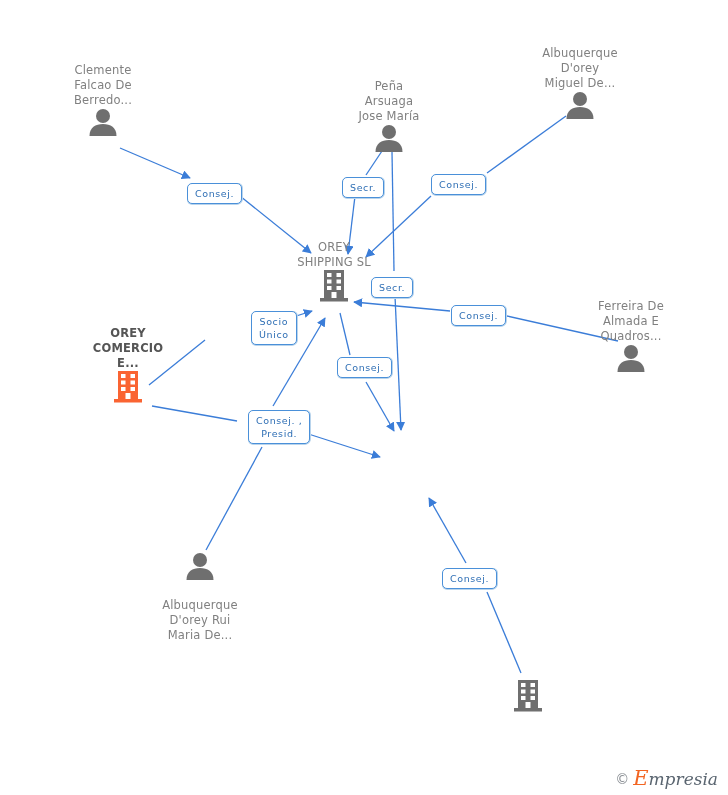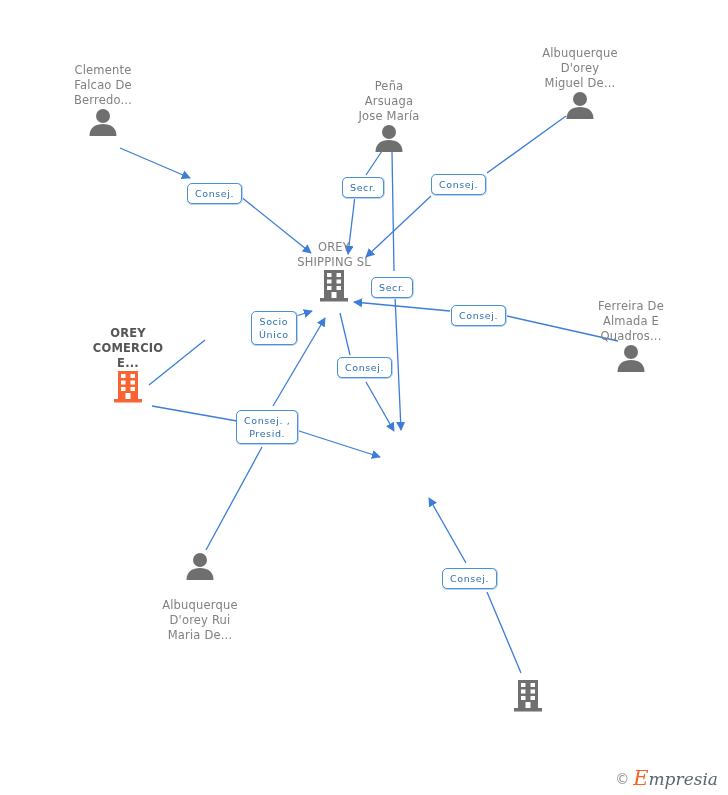--- a/index.html
+++ b/index.html
@@ -236,21 +236,21 @@
 
   <div class="edge-label" style="left:371px;top:277px;">Secr.</div>
 
   <div class="edge-label" style="left:451px;top:305px;">Consej.</div>
 
   <div class="edge-label" style="left:206px;top:311px;margin-left:45px;">Socio
 Único</div>
 
   <div class="edge-label" style="left:337px;top:357px;">Consej.</div>
 
-  <div class="edge-label" style="left:236px;top:410px;text-align:center;">Consej. ,
+  <div class="edge-label" style="left:248px;top:410px;text-align:center;">Consej. ,
 Presid.</div>
 
   <div class="edge-label" style="left:442px;top:568px;">Consej.</div>
 
   <div class="watermark">
     <span class="copy">©</span>
     <span class="brand"><span class="e">E</span><span>mpresia</span></span>
   </div>
 
 </div>

